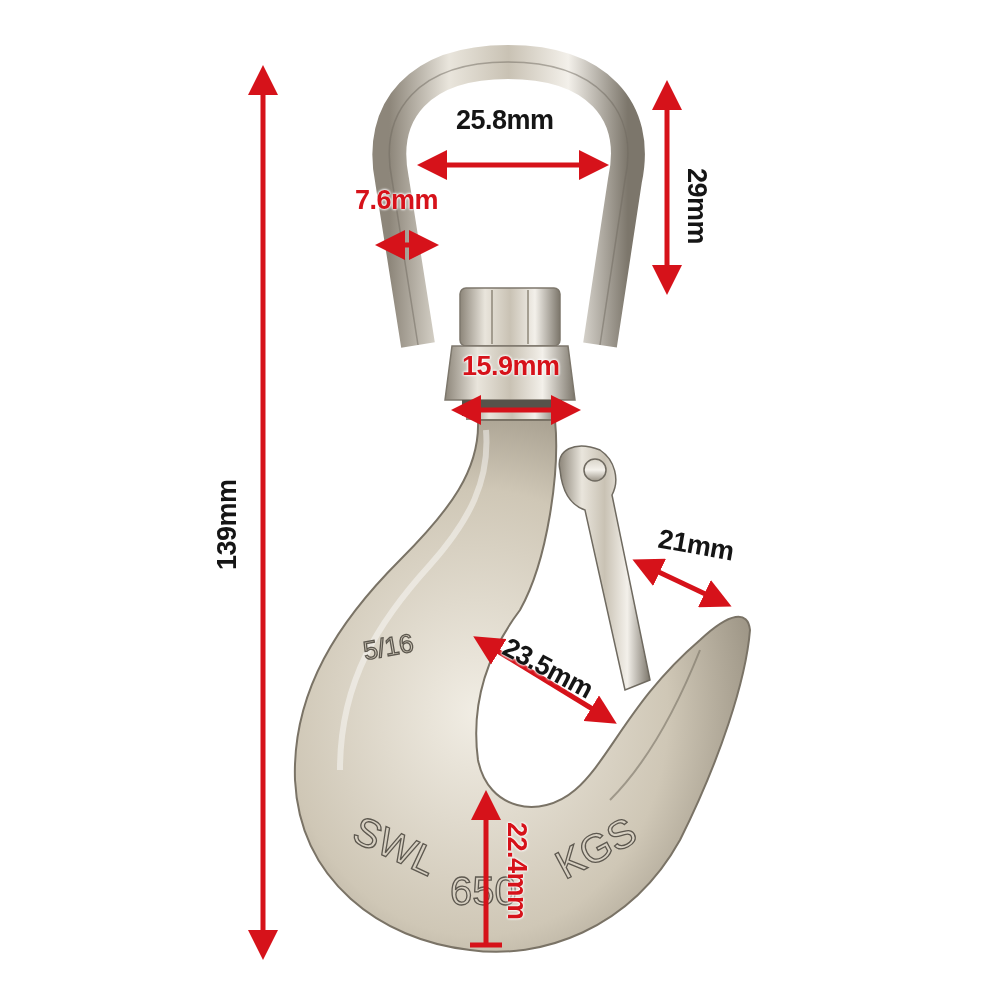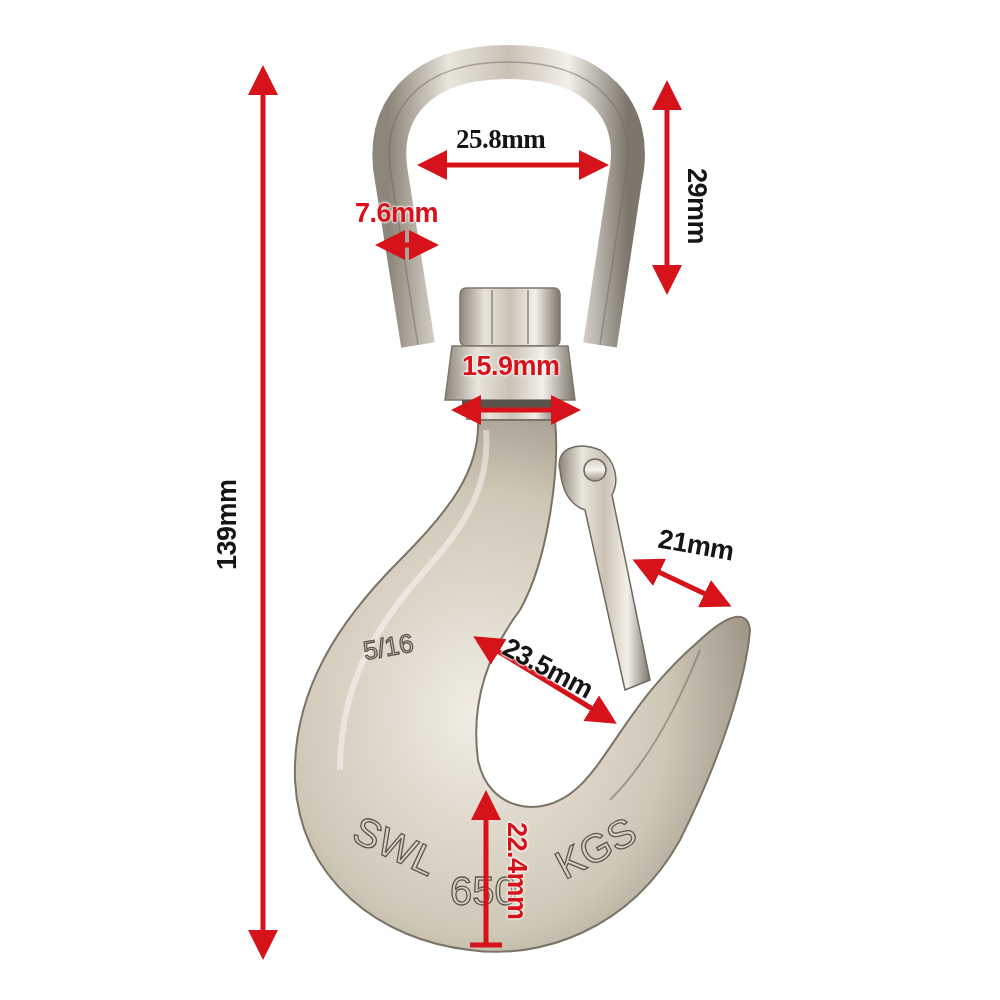--- a/index.html
+++ b/index.html
@@ -91,21 +91,21 @@
       <line x1="390" y1="245" x2="424" y2="245" marker-start="url(#ah)" marker-end="url(#ah)"></line>
       <line x1="466" y1="410" x2="566" y2="410" marker-start="url(#ah)" marker-end="url(#ah)"></line>
       <line x1="646" y1="566" x2="718" y2="600" marker-start="url(#ah)" marker-end="url(#ah)"></line>
       <line x1="486" y1="644" x2="604" y2="716" marker-start="url(#ah)" marker-end="url(#ah)"></line>
       <line x1="486" y1="805" x2="486" y2="945" marker-start="url(#ah)"></line>
       <line x1="470" y1="945" x2="502" y2="945"></line>
     </g>
   </svg>
 
   
-  <div class="lbl black" style="left:456px;top:124px;font-family:Liberation Serif, serif;">25.8mm</div>
-  <div class="lbl red" style="left:355px;top:198px;">7.6mm</div>
+  <div class="lbl black" style="left:456px;top:105px;">25.8mm</div>
+  <div class="lbl red" style="left:355px;top:185px;">7.6mm</div>
   <div class="lbl black rot90" style="left:712px;top:168px;transform:rotate(90deg);">29mm</div>
   <div class="lbl red" style="left:462px;top:351px;">15.9mm</div>
   <div class="lbl black rot90" style="left:212px;top:570px;transform:rotate(-90deg);">139mm</div>
   <div class="lbl black" style="left:658px;top:530px;transform:rotate(10deg);">21mm</div>
   <div class="lbl black" style="left:512px;top:632px;transform:rotate(28deg);transform-origin:left top;">23.5mm</div>
   <div class="lbl red rot90" style="left:532px;top:822px;transform:rotate(90deg);">22.4mm</div>
 </div>
 
 </body></html>

